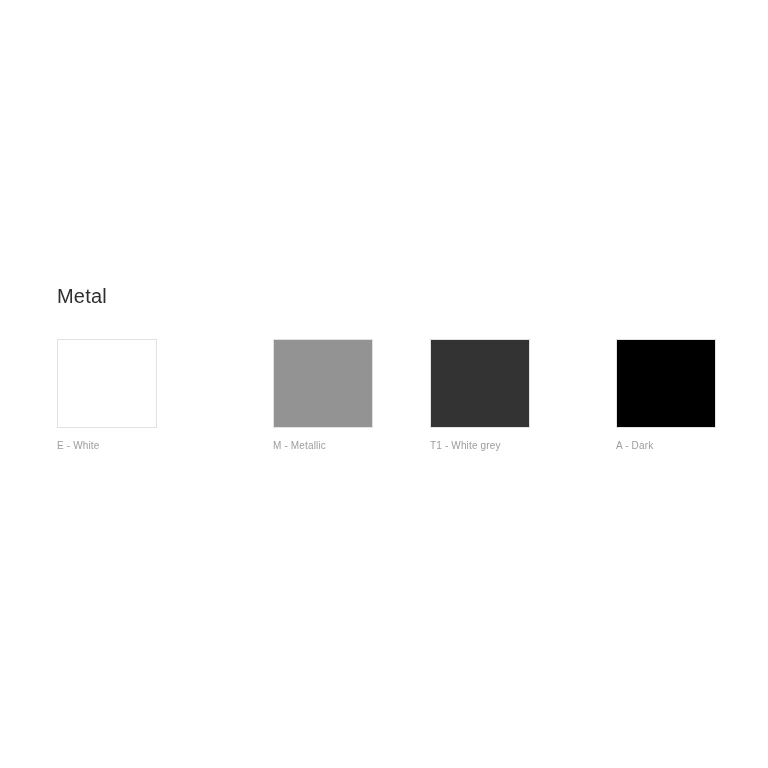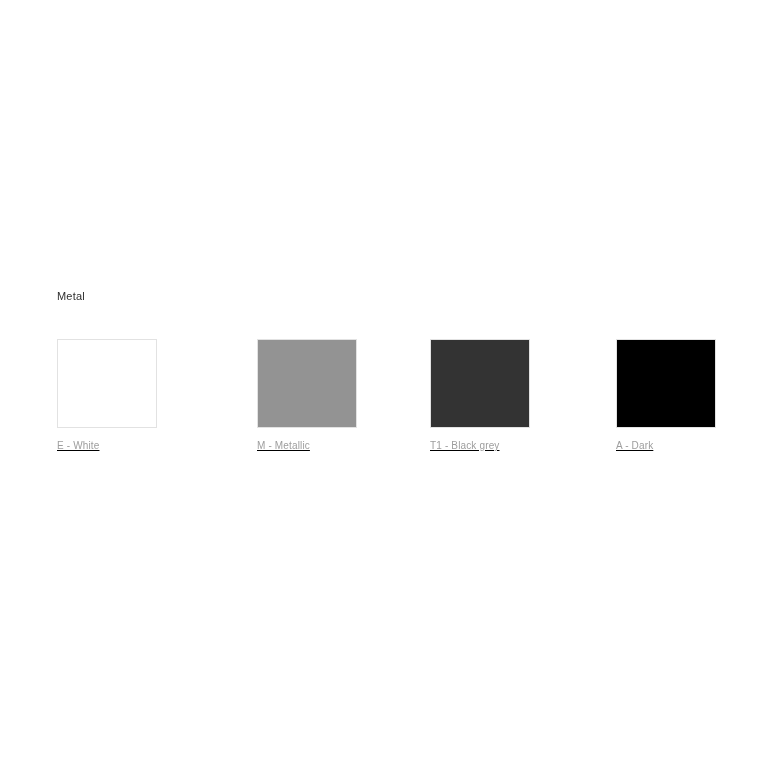--- a/index.html
+++ b/index.html
@@ -24,45 +24,44 @@
 
   .swatch-section {
     position: absolute;
     left: 57px;
     top: 286px;
     width: 680px;
   }
 
   .section-title {
     font-family: "Liberation Sans", sans-serif;
-    font-size: 11px;
+    font-size: 20px;
     font-weight: 400;
     color: #2f2f2f;
     letter-spacing: 0.2px;
     line-height: 20px;
     margin: 0;
     padding: 0;
     height: 20px;
   }
 
   .swatch-grid {
     position: relative;
     margin-top: 33px;
     height: 122px;
   }
 
   .swatch-item {
     position: absolute;
     top: 0;
     width: 88px;
-    text-decoration: underline;
   }
 
   .swatch-item:nth-child(1) { left: 0px; }
-  .swatch-item:nth-child(2) { left: 188px; padding-left: 12px; }
+  .swatch-item:nth-child(2) { left: 204px; padding-left: 12px; }
   .swatch-item:nth-child(3) { left: 373px; }
   .swatch-item:nth-child(4) { left: 559px; }
 
   .swatch-chip {
     width: 100px;
     height: 89px;
     box-sizing: border-box;
     border: 1px solid #e2e2e2;
     display: block;
   }
@@ -95,21 +94,21 @@
         <span class="swatch-label" style="color: rgb(157, 157, 157);">E - White</span>
       </div>
 
       <div class="swatch-item">
         <span class="swatch-chip" style="background-color: rgb(147, 147, 147); border-color: rgb(226, 226, 226);"></span>
         <span class="swatch-label" style="color: rgb(157, 157, 157);">M - Metallic</span>
       </div>
 
       <div class="swatch-item">
         <span class="swatch-chip" style="background-color: rgb(51, 51, 51); border-color: rgb(226, 226, 226);"></span>
-        <span class="swatch-label" style="color: rgb(157, 157, 157);">T1 - Black grey</span>
+        <span class="swatch-label" style="color: rgb(157, 157, 157);">T1 - White grey</span>
       </div>
 
       <div class="swatch-item">
         <span class="swatch-chip" style="background-color: rgb(0, 0, 0); border-color: rgb(226, 226, 226);"></span>
         <span class="swatch-label" style="color: rgb(157, 157, 157);">A - Dark</span>
       </div>
 
     </div>
   </section>
 

